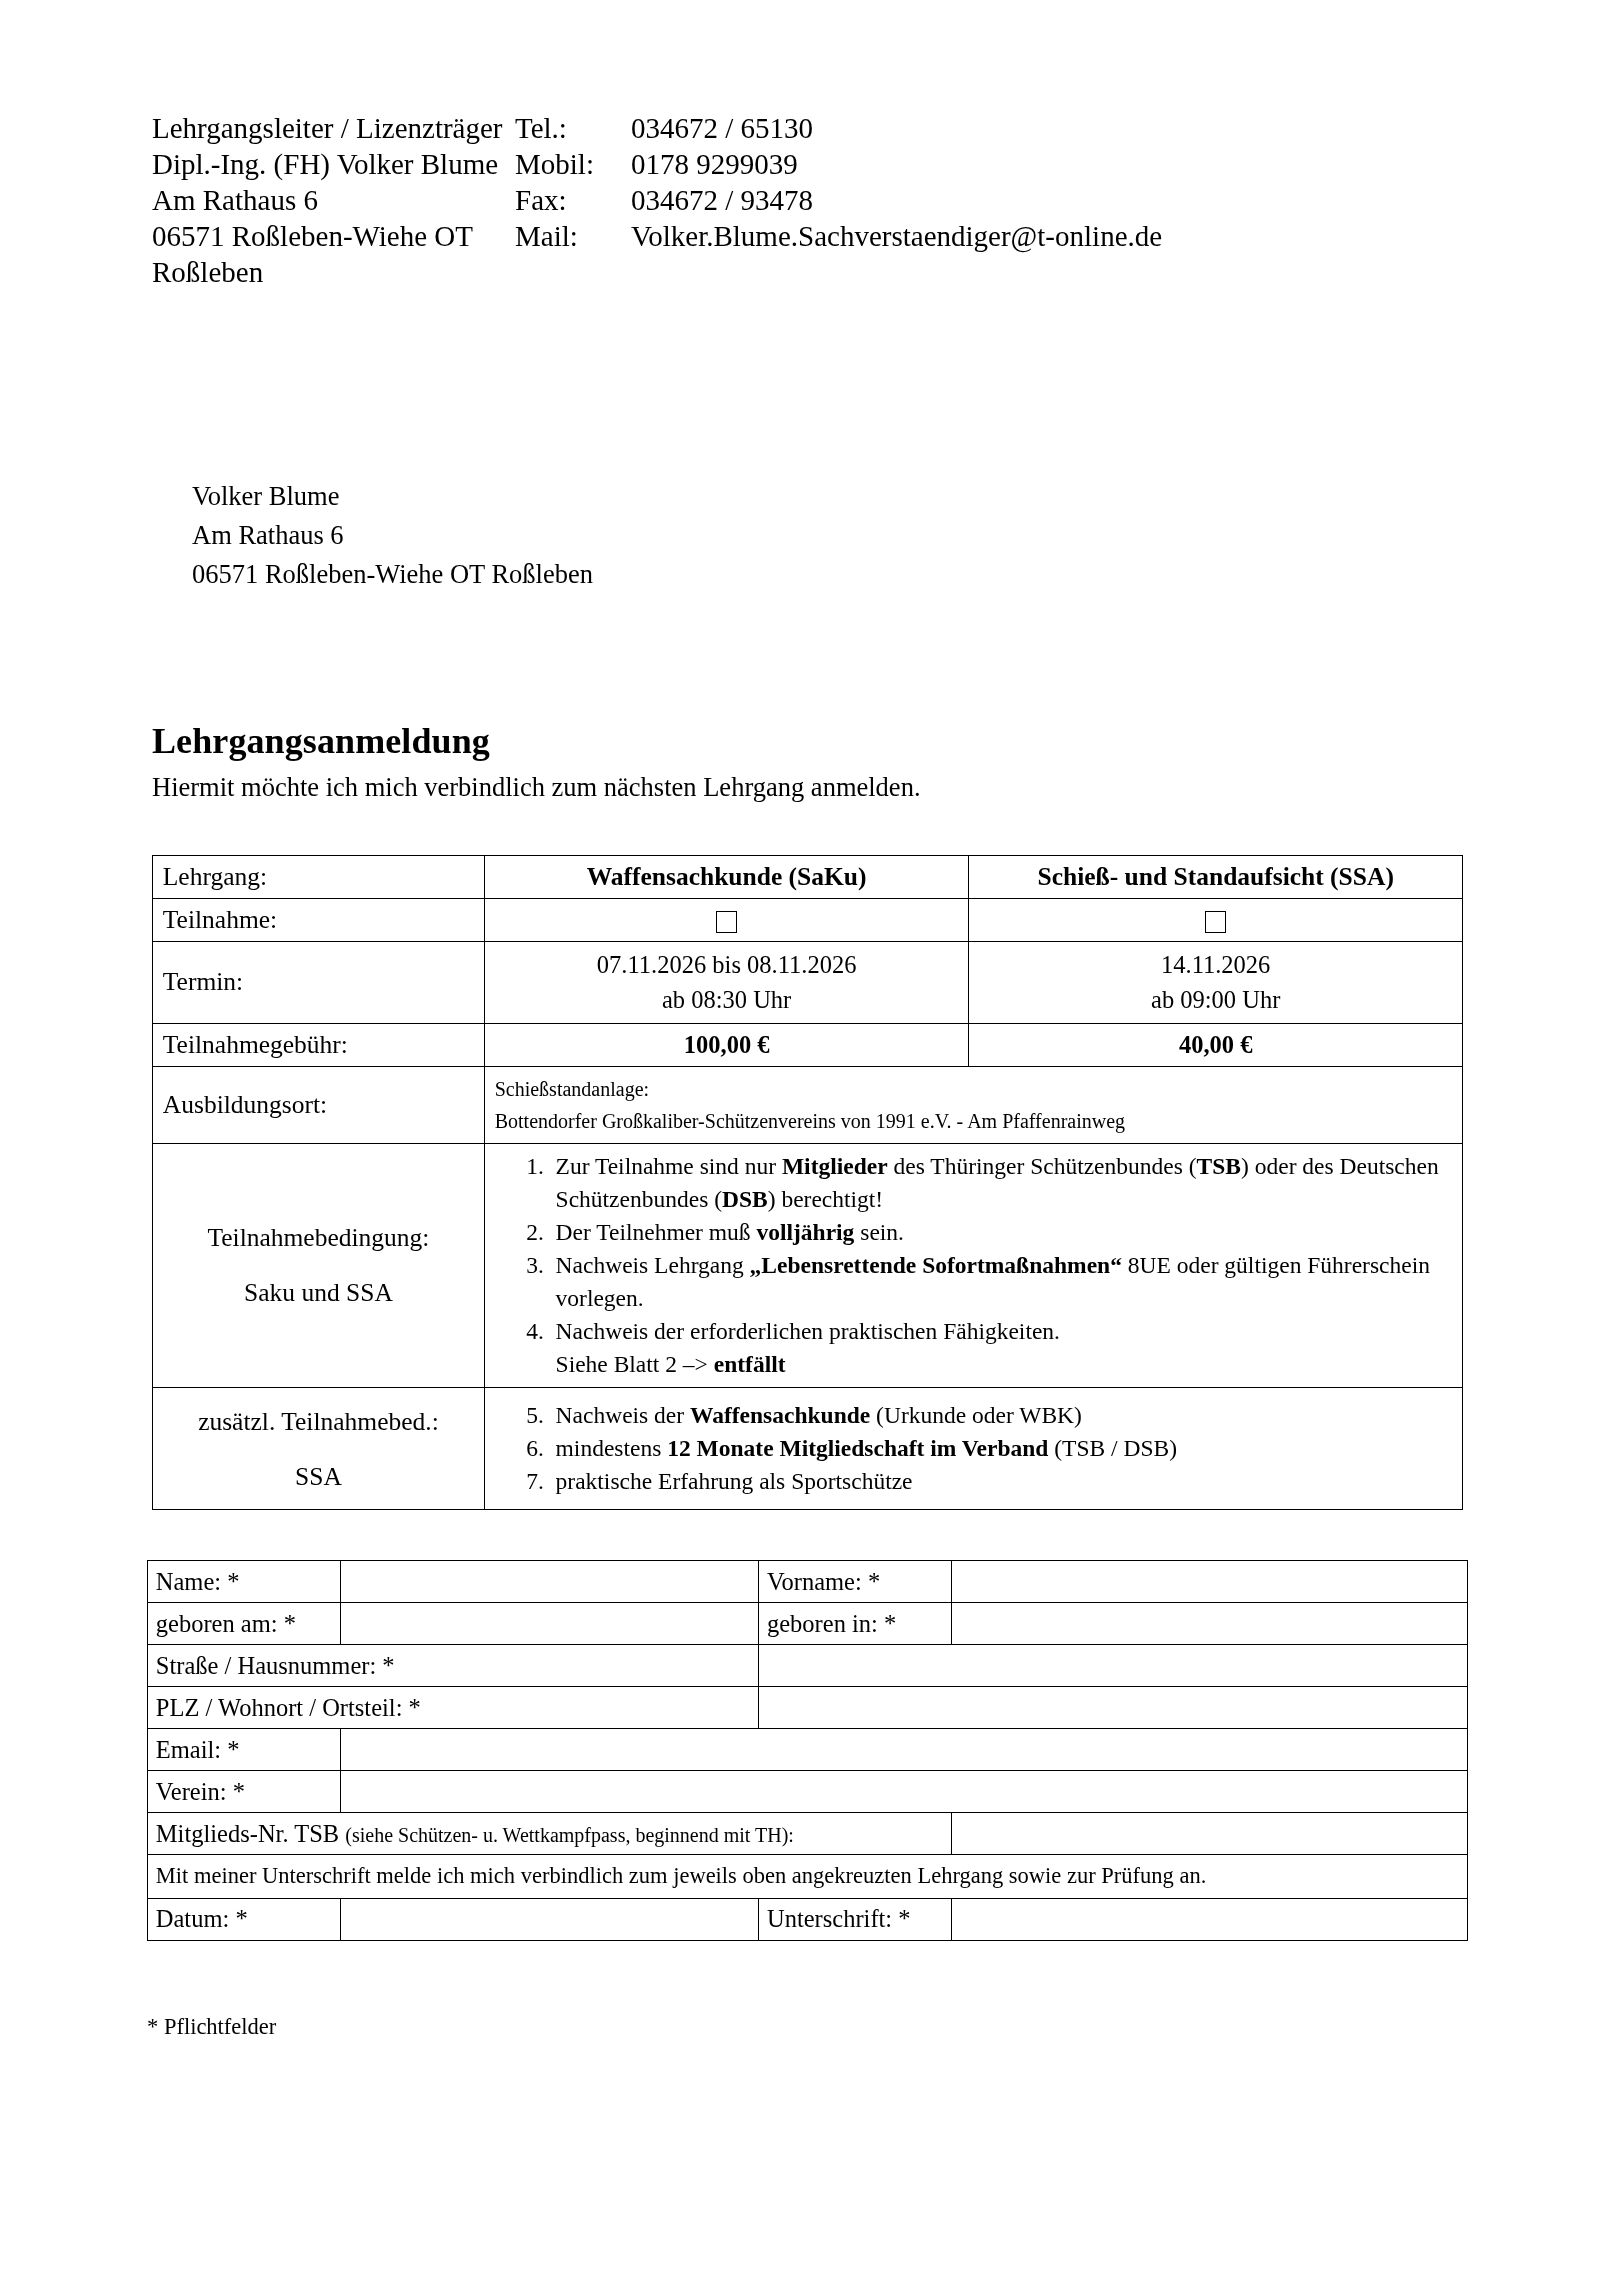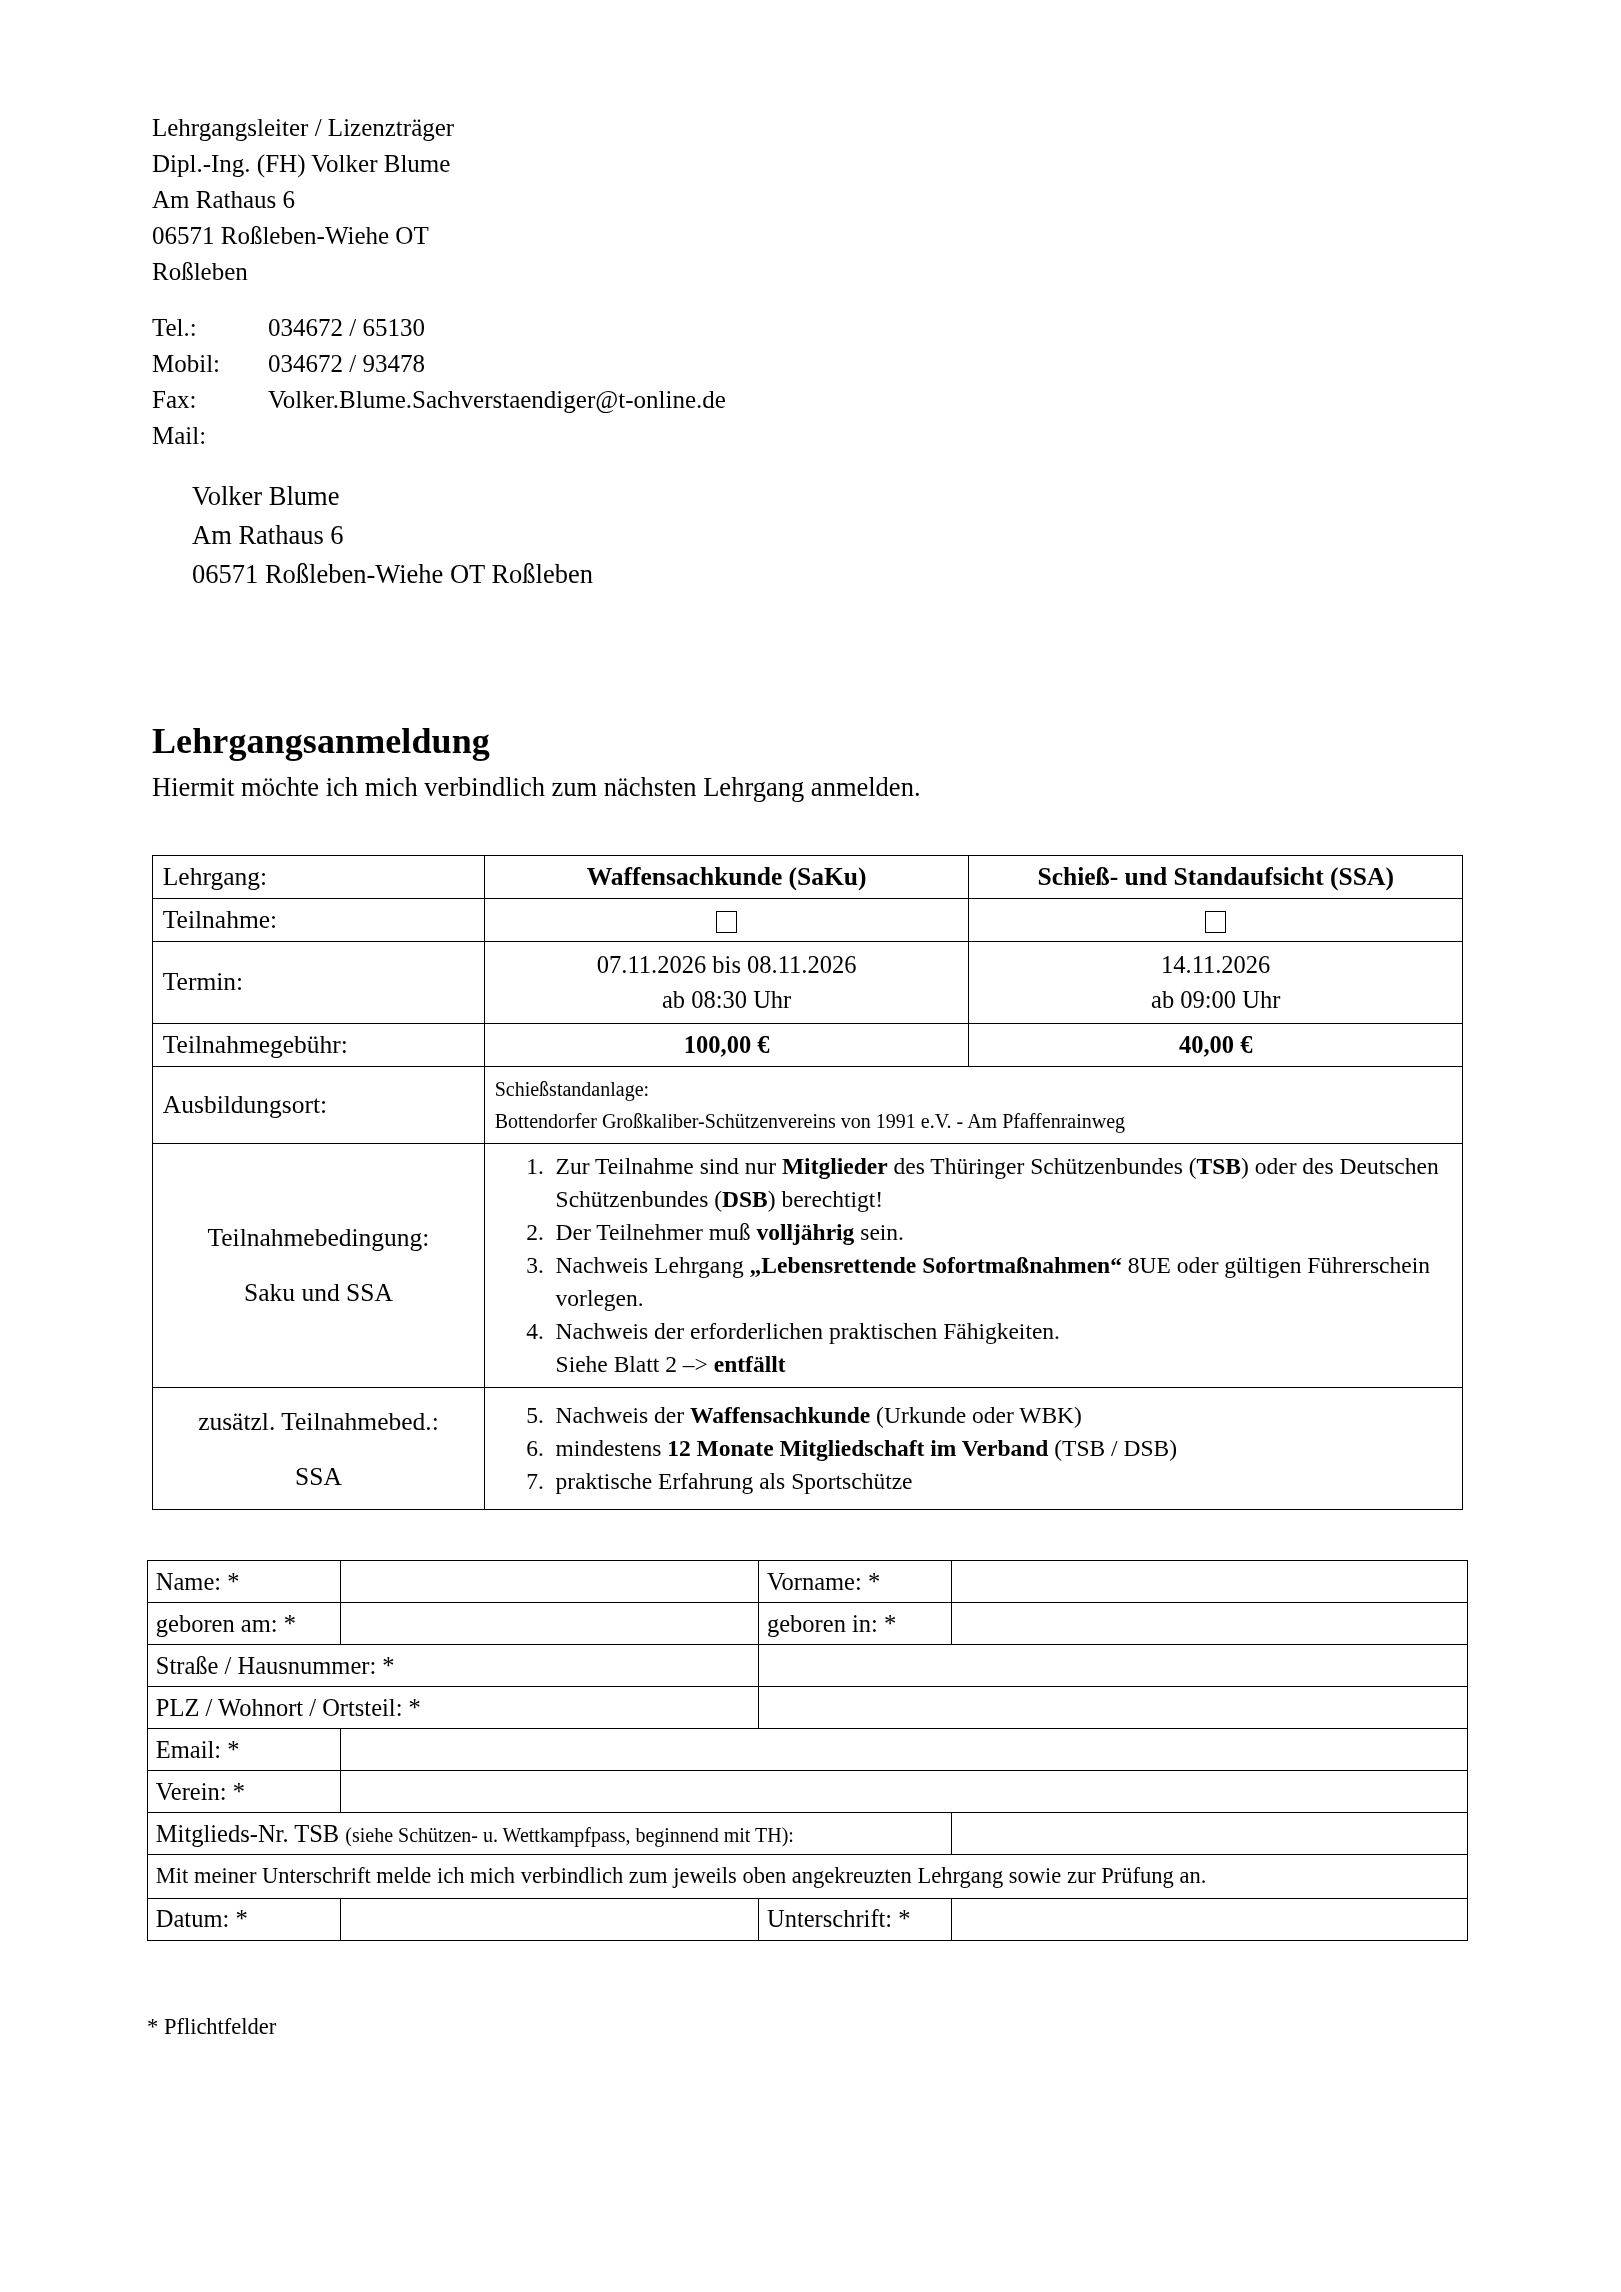--- a/index.html
+++ b/index.html
@@ -20,24 +20,23 @@
     height: 2293px;
     box-sizing: border-box;
   }
 
   
   .letterhead {
     position: absolute;
     left: 152px;
     top: 110px;
     display: flex;
-    flex-direction: column;
-    font-size: 25px;
+    flex-direction: row;
+    font-size: 29px;
     line-height: 36px;
-    gap: 20px;
   }
   .lh-left {
     width: 363px;
   }
   .lh-right {
     display: flex;
     flex-direction: row;
   }
   .lh-labels { width: 116px; }
   .lh-values { }
@@ -173,20 +172,21 @@
     </div>
     <div class="lh-right">
       <div class="lh-labels">
         <div>Tel.:</div>
         <div>Mobil:</div>
         <div>Fax:</div>
         <div>Mail:</div>
       </div>
       <div class="lh-values">
         <div>034672 / 65130</div>
+        <div>0178 9299039</div>
         <div>034672 / 93478</div>
         <div>Volker.Blume.Sachverstaendiger@t-online.de</div>
       </div>
     </div>
   </div>
 
   <div class="addr">
     <div>Volker Blume</div>
     <div>Am Rathaus 6</div>
     <div>06571 Roßleben-Wiehe OT Roßleben</div>

